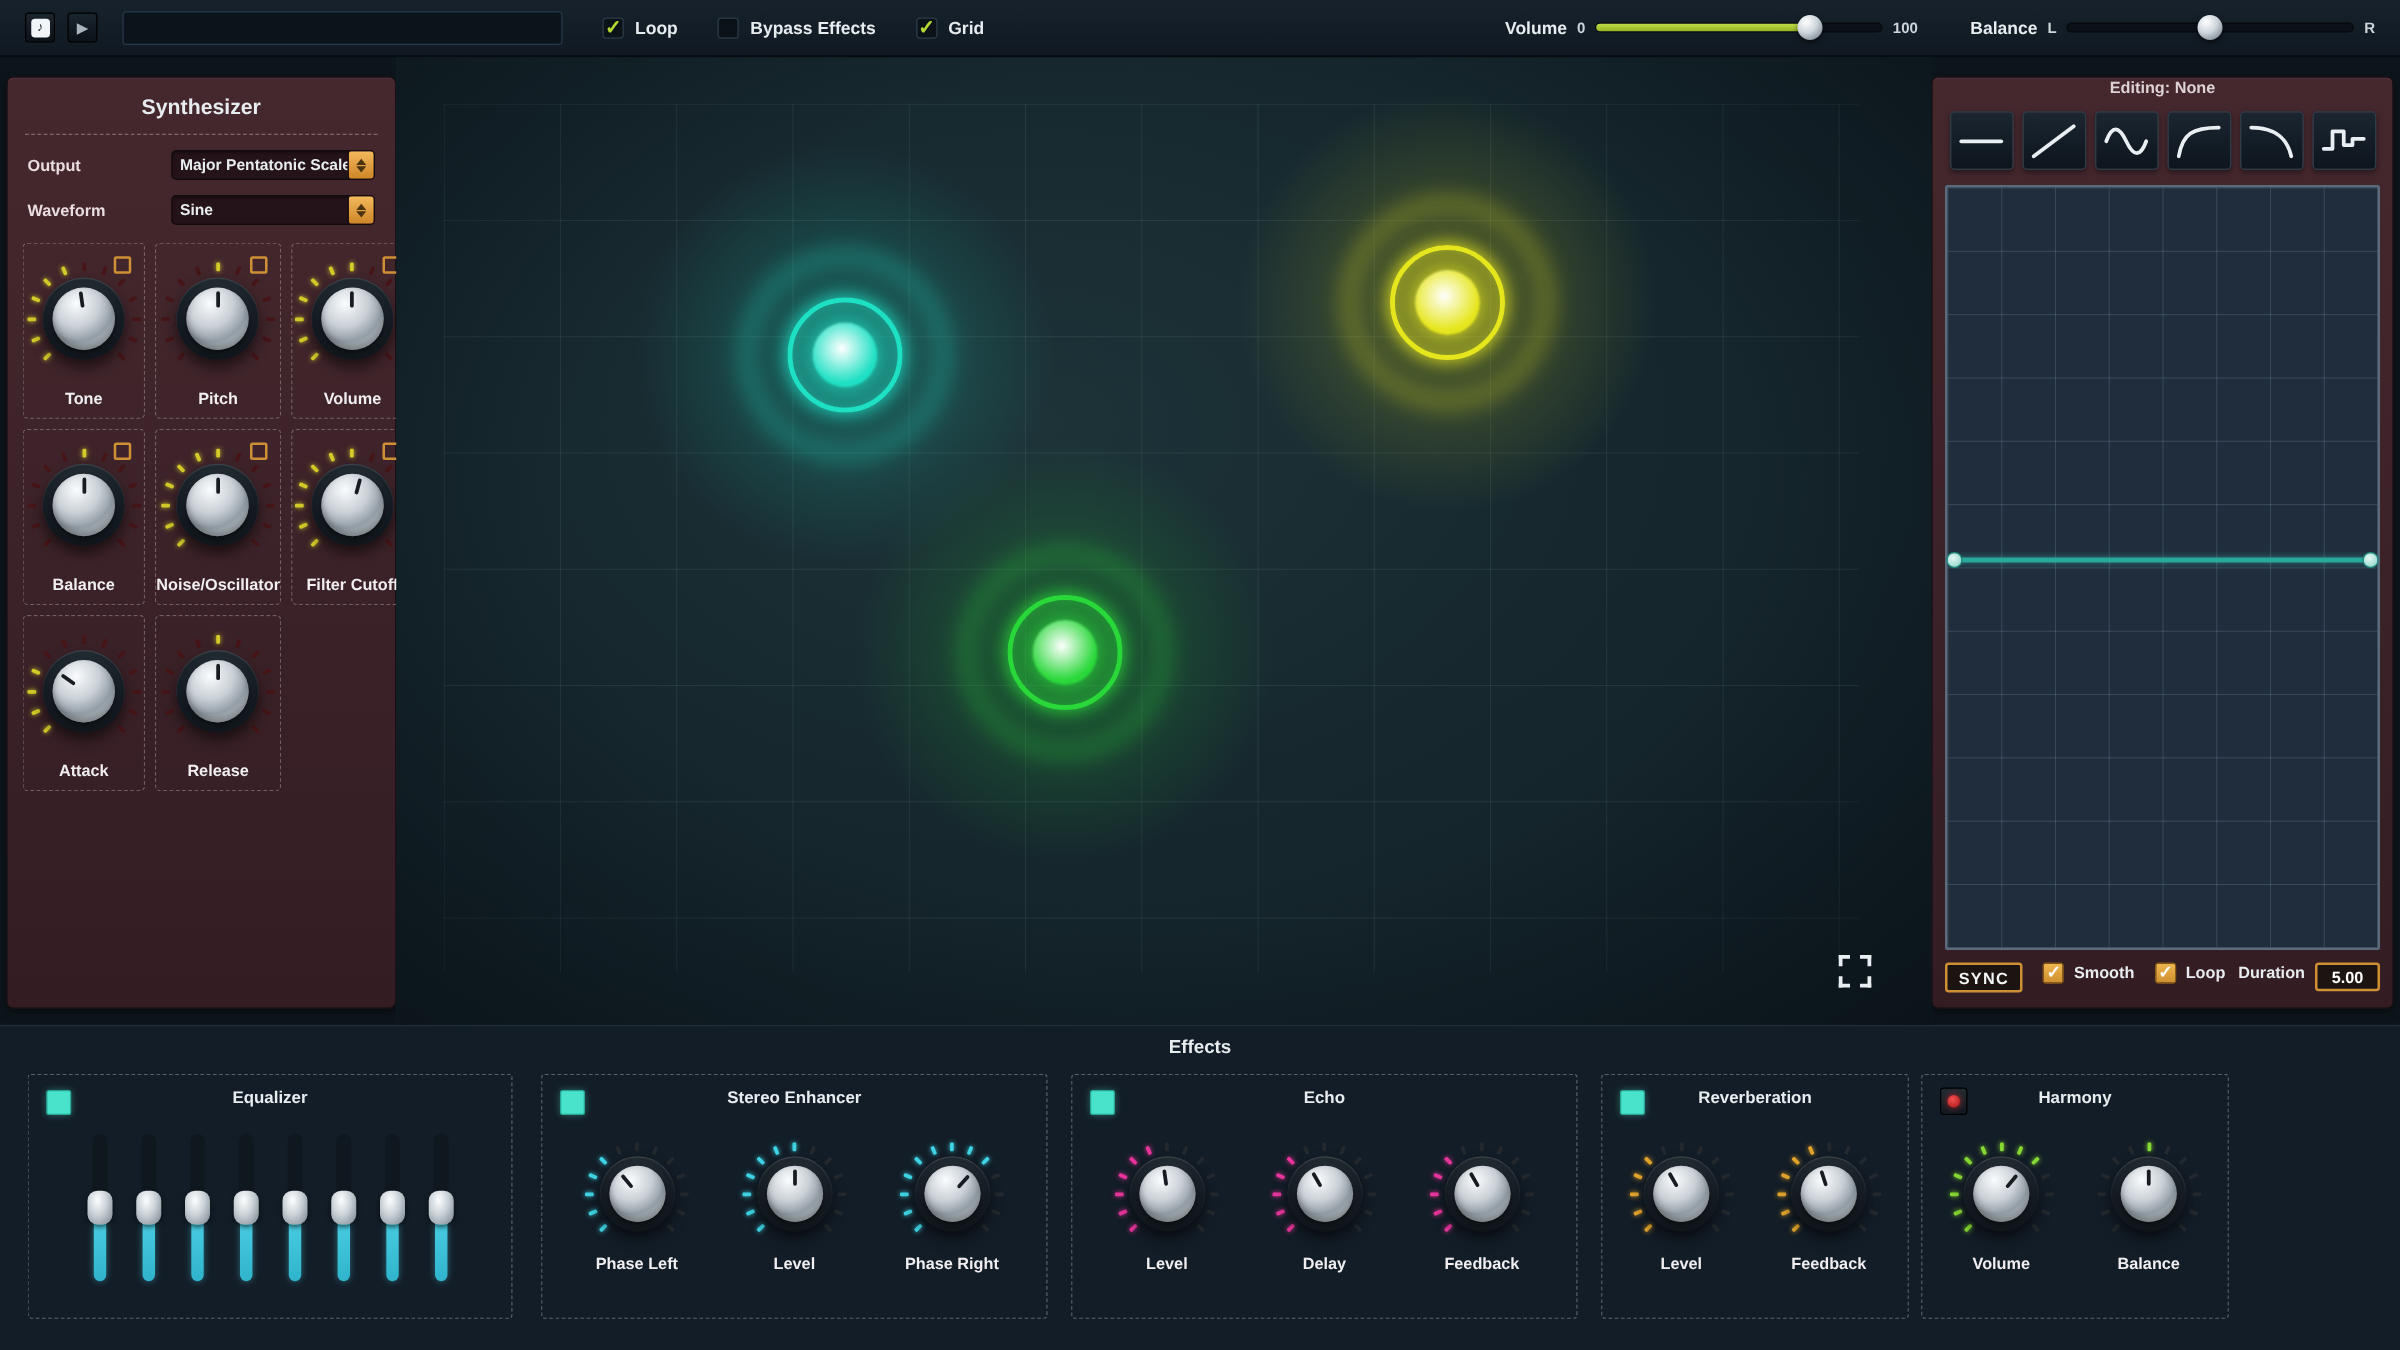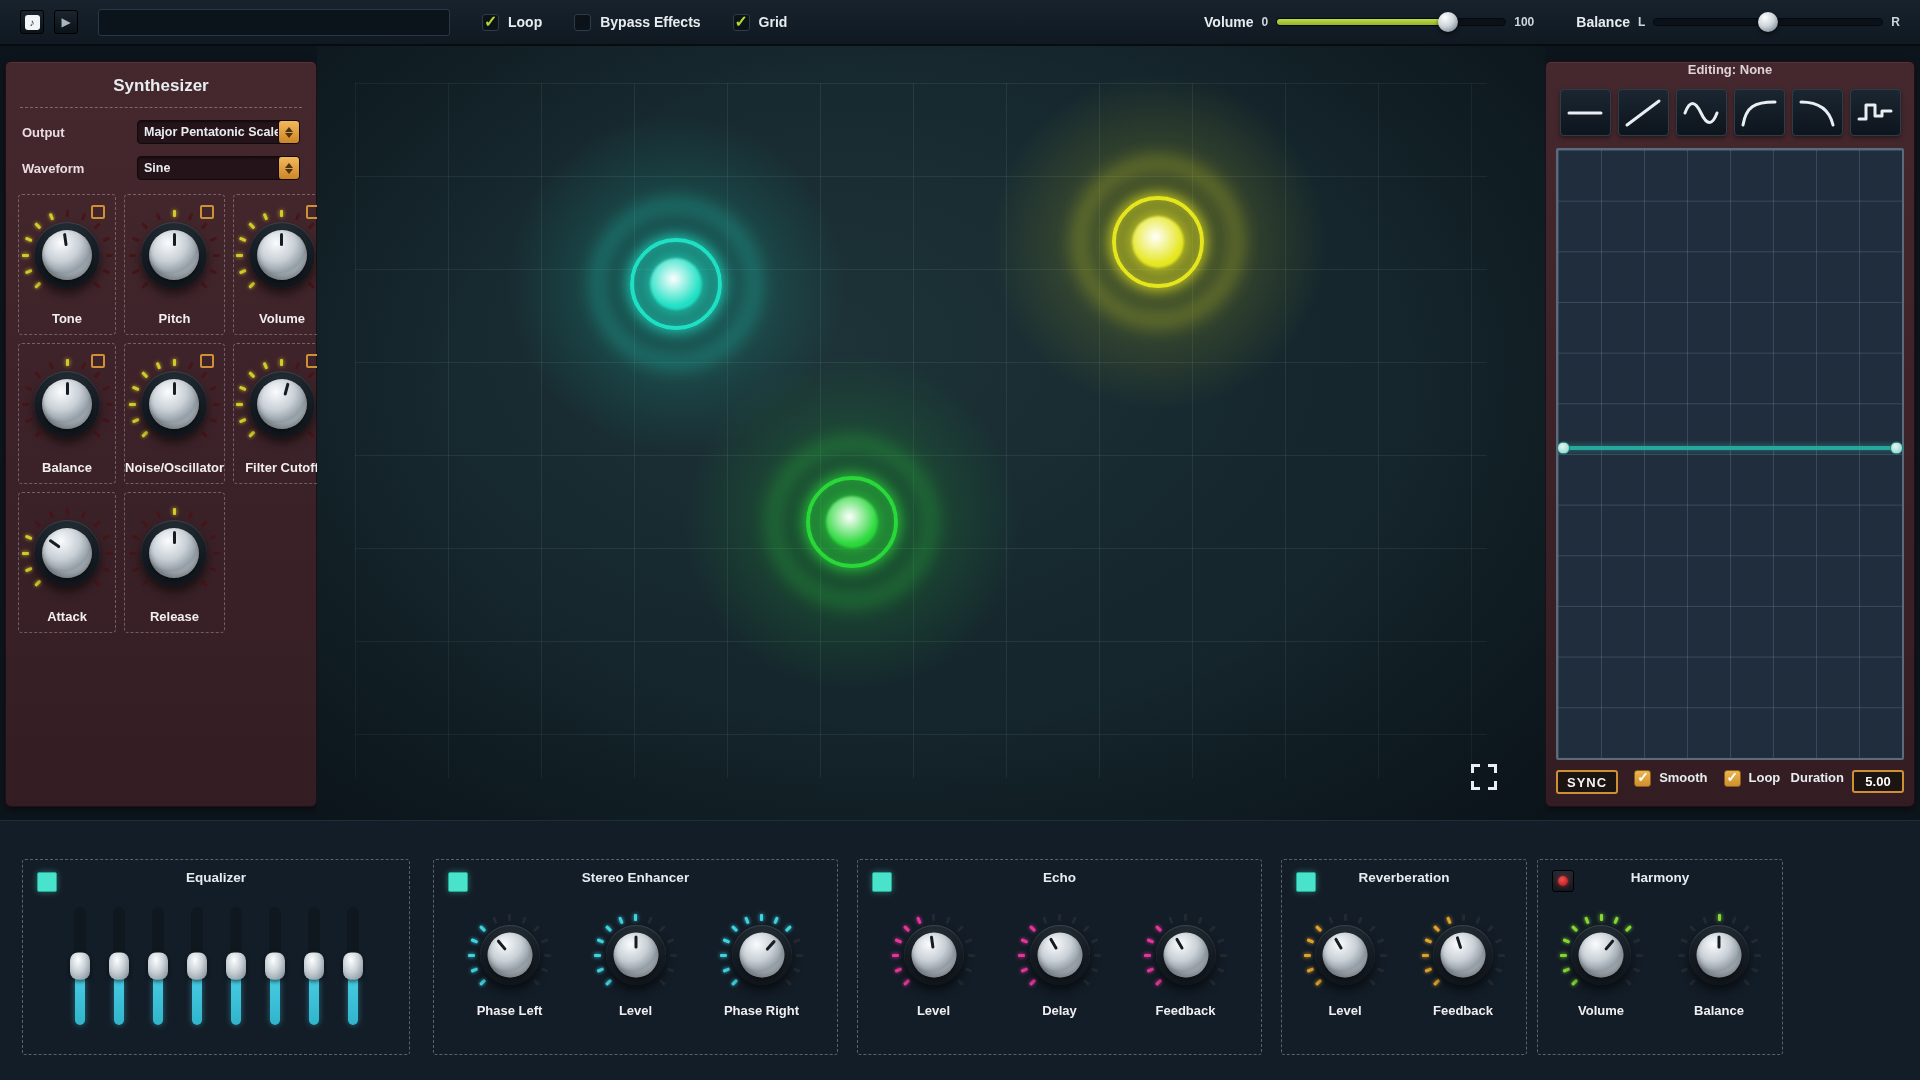--- a/index.html
+++ b/index.html
@@ -503,20 +503,21 @@
       <label>Smooth</label>
       <span class="autocb on"></span>
       <label>Loop</label>
       <span class="durlabel">Duration</span>
       <div class="durbox">5.00</div>
     </div>
   </div>
 </div>
 
 <div class="fxbar">
+  <div class="fxtitle-main">Effects</div>
   <div class="fxboxes">
 
     <div class="fxbox" style="width:388px; margin-right:23px;">
       <span class="fxcb"></span>
       <div class="fxname">Equalizer</div>
       <div class="eqrow">
           <div class="eq">
             <div class="eqtop" style="height: 50%;"></div>
             <div class="eqbot" style="height: 50%;"></div>
             <div class="eqhandle" style="top: 50%;"></div>

